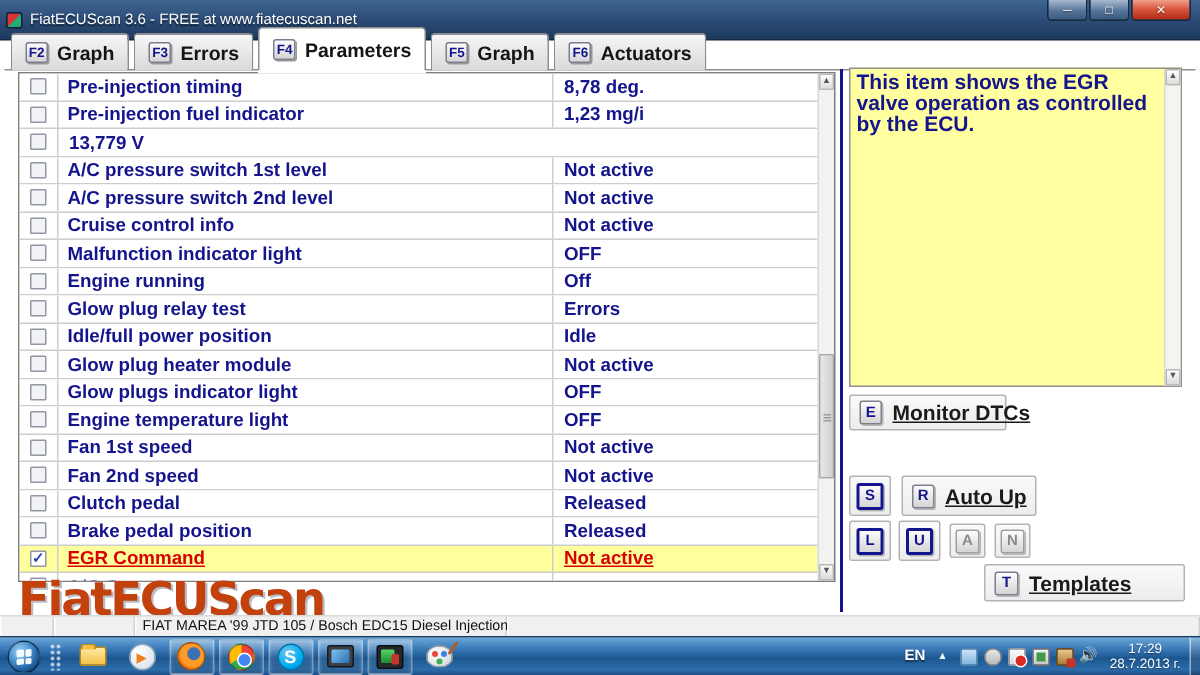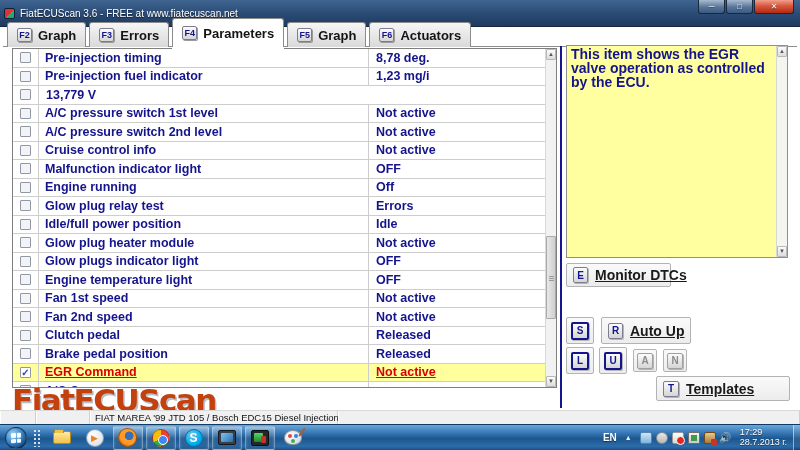--- a/index.html
+++ b/index.html
@@ -183,21 +183,21 @@
   .tray-ic { width:12px; height:12px; margin-right:4px; flex:none; position:relative; }
   .t-net { background:linear-gradient(#cfe6f7,#7fb4dd); border:1px solid #4f85b0; border-radius:2px; }
   .t-usb { background:linear-gradient(#e8e8e8,#b9b9b9); border-radius:50%; border:1px solid #8a8a8a; }
   .t-flag { background:linear-gradient(#fdfdfd,#d9d9d9); border-radius:2px; border:1px solid #9a9a9a; }
   .t-flag:after { content:""; position:absolute; right:-2px; bottom:-2px; width:7px; height:7px; background:#d92b1f; border-radius:50%; border:1px solid #fff; }
   .t-batt { background:linear-gradient(#f3f3f3,#c9c9c9); border:1px solid #6f6f6f; border-radius:1px; }
   .t-batt:after { content:""; position:absolute; left:2px; top:2px; right:2px; bottom:2px; background:#3f9b45; }
   .t-upd { background:linear-gradient(#e9c98f,#a97a33); border:1px solid #6d4a18; border-radius:2px; }
   .t-upd:after { content:""; position:absolute; right:-2px; bottom:-2px; width:6px; height:6px; background:#c5332b; border-radius:1px; }
   .t-vol { color:#fff; font-size:10px; line-height:12px; }
-  .tray-clock { color:#fff; font-size:9px; line-height:10px; text-align:left; margin:0 6px 2px 4px; text-shadow:0 1px 1px rgba(0,0,0,.5); }
+  .tray-clock { color:#fff; font-size:9px; line-height:10px; text-align:center; margin:0 6px 2px 4px; text-shadow:0 1px 1px rgba(0,0,0,.5); }
   .show-desktop { width:7px; height:100%; border-left:1px solid rgba(255,255,255,.5); background:linear-gradient(rgba(255,255,255,.2),rgba(0,0,0,.15)); }
 </style>
 </head>
 <body>
 
 <div class="screen">
 
   <div class="titlebar">
     <div class="app-icon"></div>
     <div class="title-text">FiatECUScan 3.6 - FREE at www.fiatecuscan.net</div>

